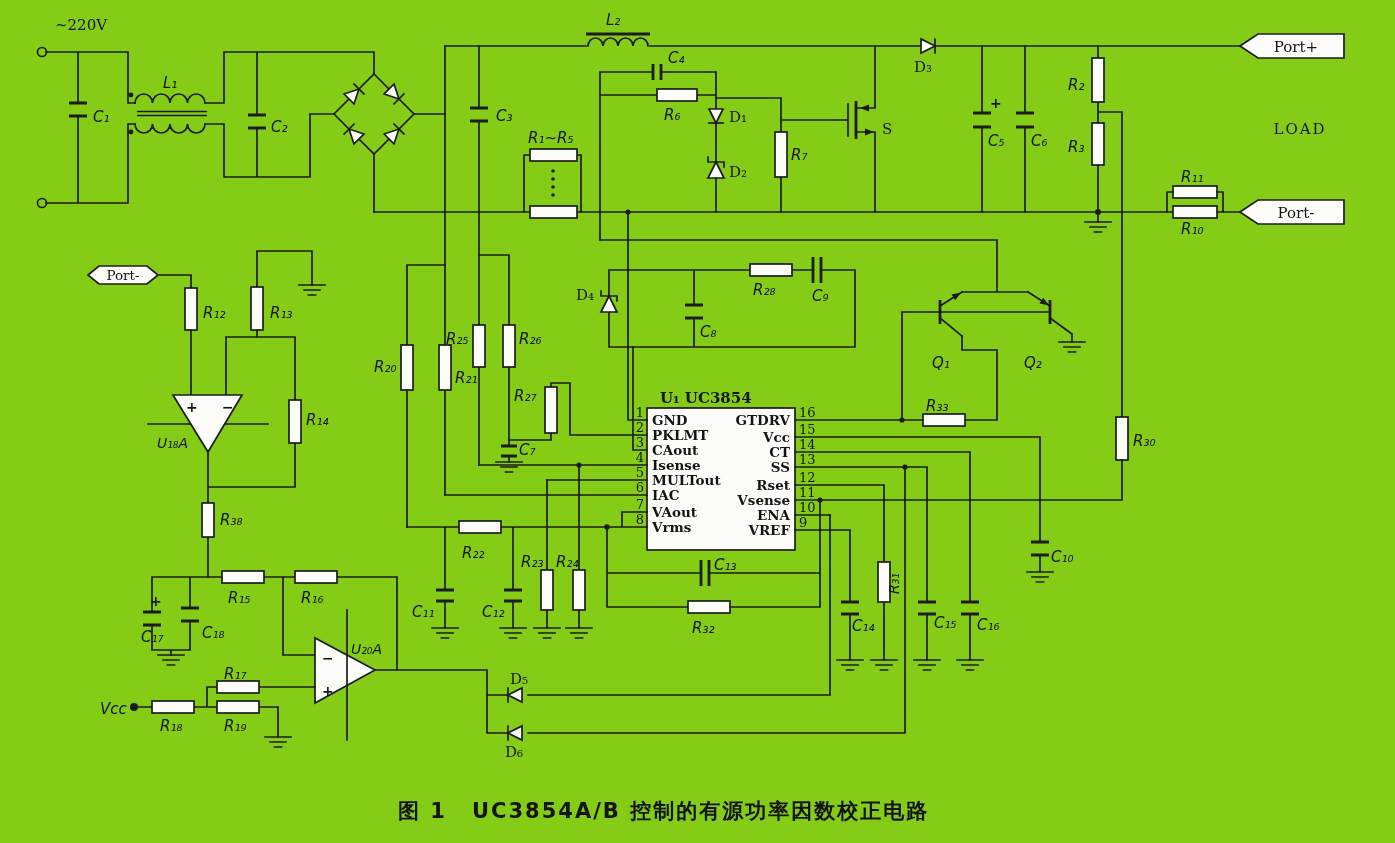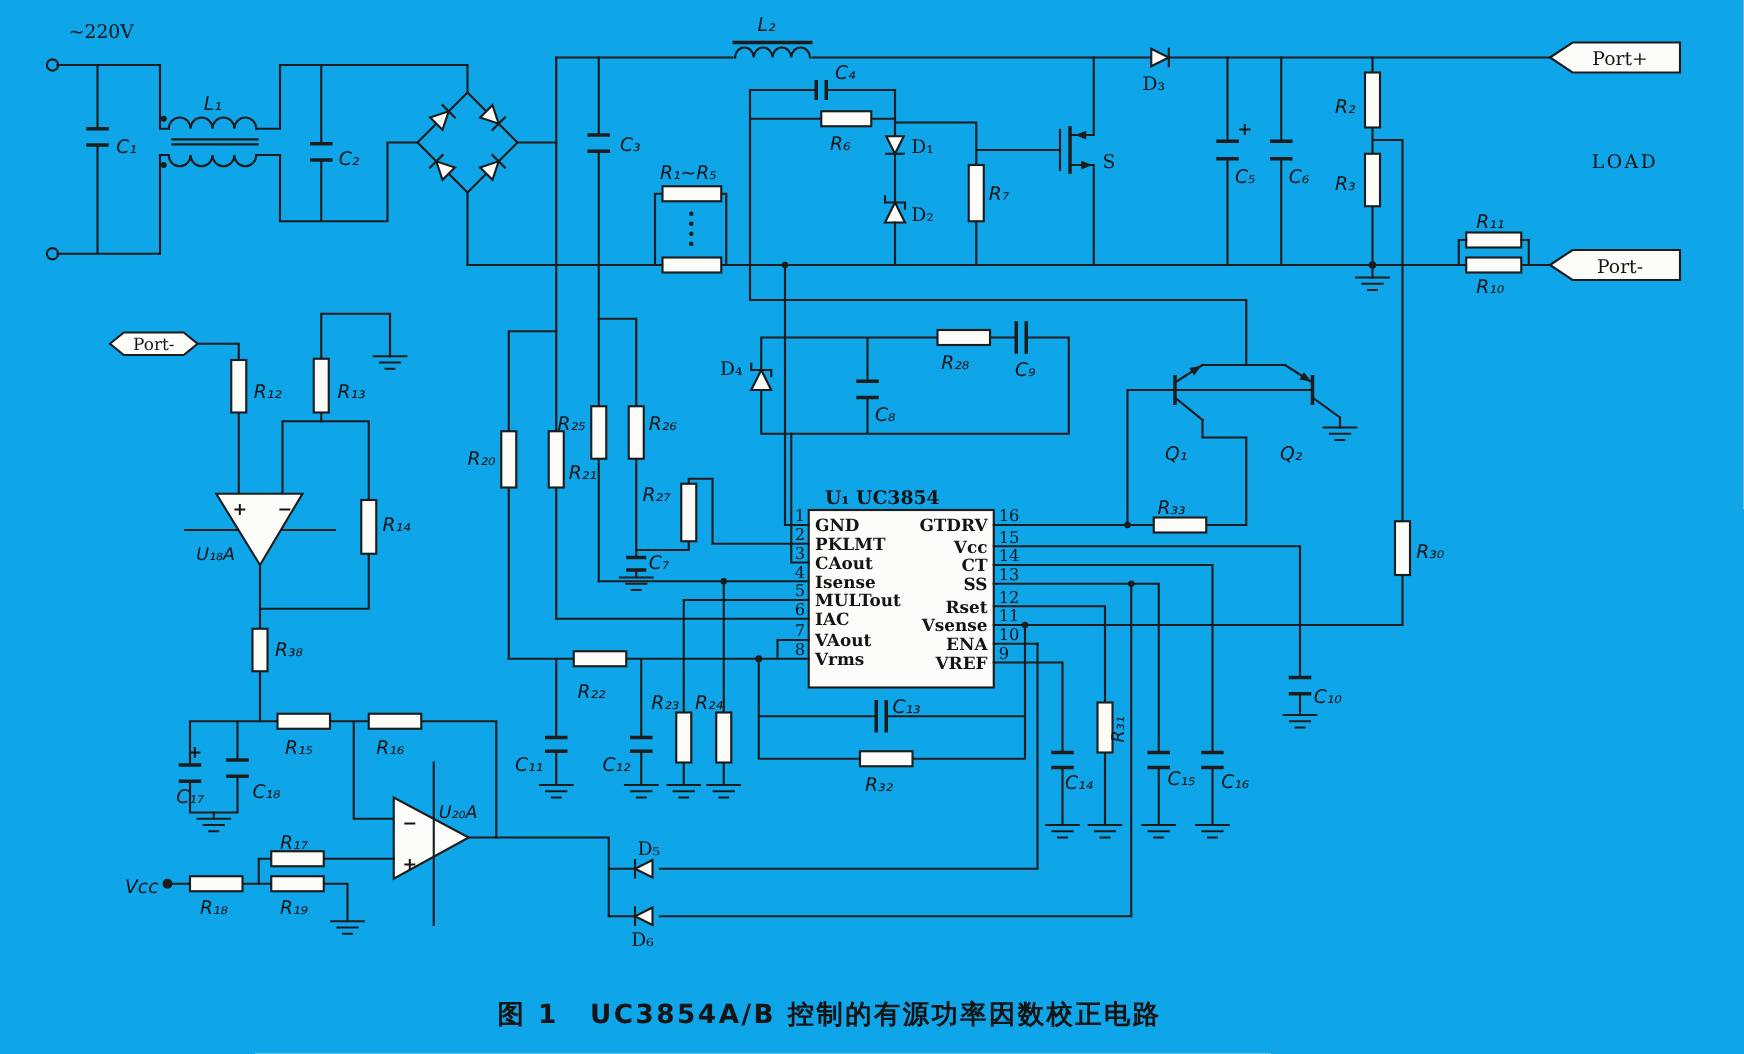--- a/index.html
+++ b/index.html
@@ -1,16 +1,16 @@
 <!DOCTYPE html>
 <html><head>
 <meta charset="utf-8">
 <style>
   html,body{margin:0;padding:0;background:#e8e8e4;}
-  .page{width:1395px;height:843px;background:#0ea5e9;position:relative;font-family:"DejaVu Sans",sans-serif;}
+  .page{width:1395px;height:843px;background:#84cc16;position:relative;font-family:"DejaVu Sans",sans-serif;}
   svg{display:block}
   .w{fill:none;stroke:#1c1c1c;stroke-width:1.7;stroke-linecap:square;stroke-linejoin:miter}
   .wt{fill:none;stroke:#1c1c1c;stroke-width:2.8;stroke-linecap:butt}
   .box{fill:#fcfcf9;stroke:#1c1c1c;stroke-width:1.7}
   .dio{fill:#fcfcf9;stroke:#1c1c1c;stroke-width:1.7;stroke-linejoin:miter}
   .dot{fill:#1c1c1c;stroke:none}
   .arr{fill:#1c1c1c;stroke:none}
   text{fill:#141414}
   .lbl{font:italic 15px "DejaVu Sans",sans-serif}
   .lbs{font:italic 14px "DejaVu Sans",sans-serif}

